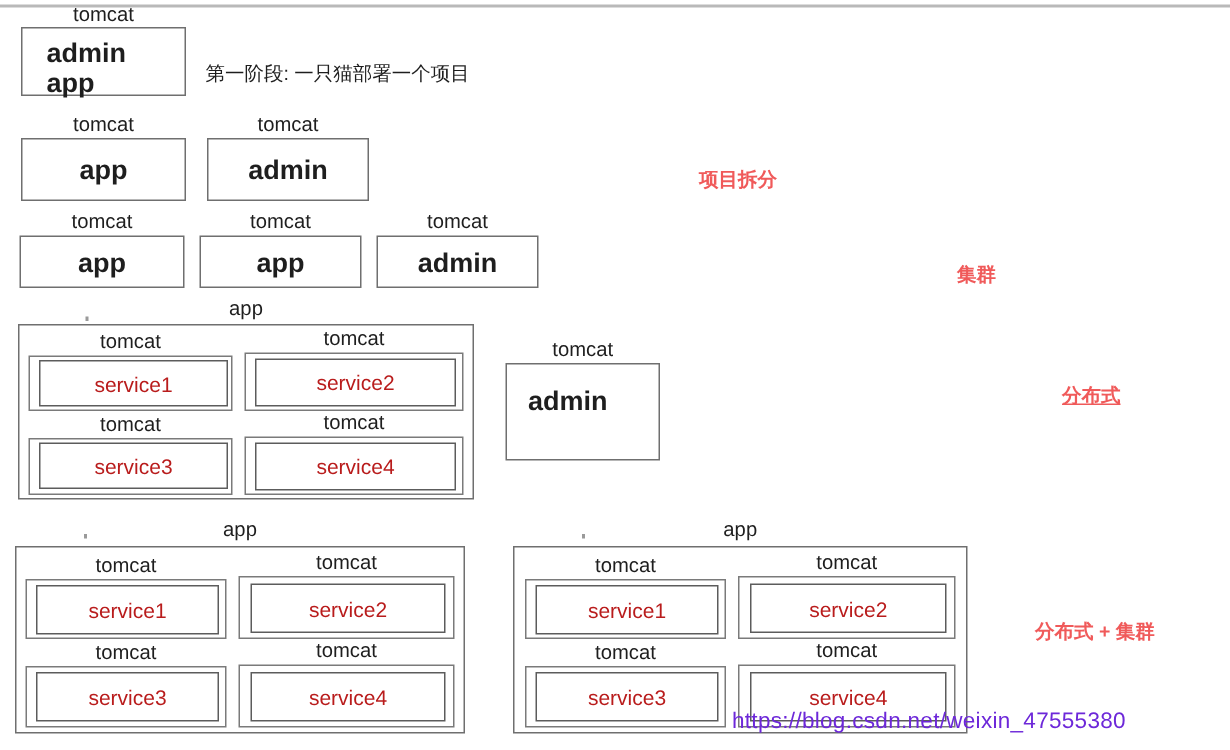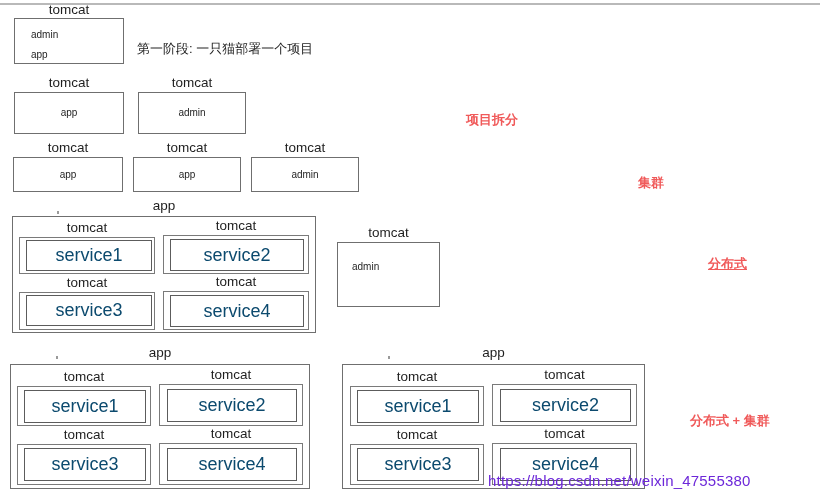--- a/index.html
+++ b/index.html
@@ -41,24 +41,25 @@
   }
   
   .rect {
     position: absolute;
     box-sizing: border-box;
     border: 1.4px solid #6f6f6f;
     background: #ffffff;
   }
   .rect .inner-label {
     position: absolute;
-    font-size: 10px;
+    font-size: 18px;
     line-height: 18px;
     color: #1e1e1e;
     white-space: nowrap;
+    font-weight: bold;
   }
   .label-center {
     left: 0; right: 0;
     top: 50%;
     transform: translateY(-50%);
     text-align: center;
   }
   .label-stack {
     left: 16px;
     top: 6px;
@@ -84,22 +85,22 @@
   .svc {
     position: absolute;
     box-sizing: border-box;
     border: 1.3px solid #5c5c5c;
     background: #ffffff;
     display: flex;
     align-items: center;
     justify-content: center;
   }
   .svc span {
-    font-size: 18px;
-    color: #0c4a6e;
+    font-size: 14px;
+    color: #b91c1c;
     white-space: nowrap;
   }
 
   
   .stage-text {
     position: absolute;
     font-size: 13px;
     line-height: 18px;
     color: #1e1e1e;
     white-space: nowrap;

